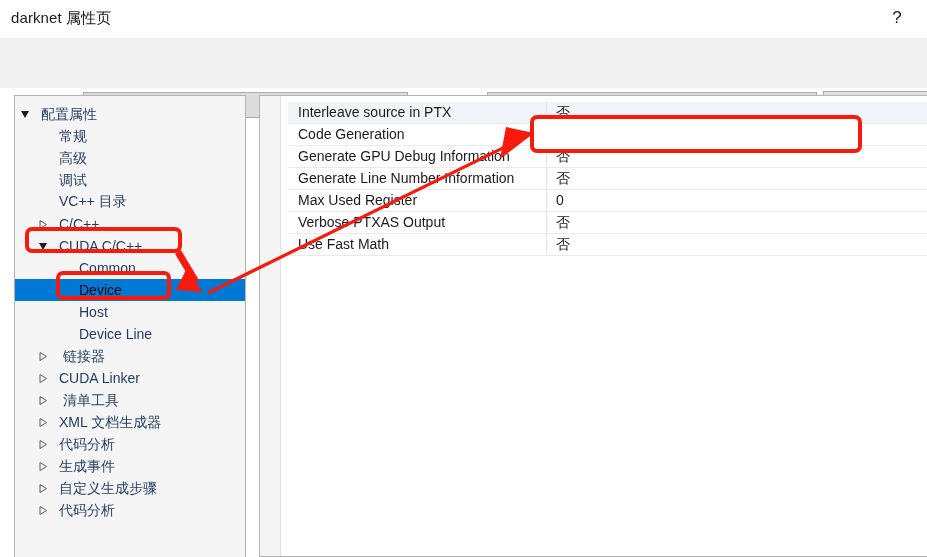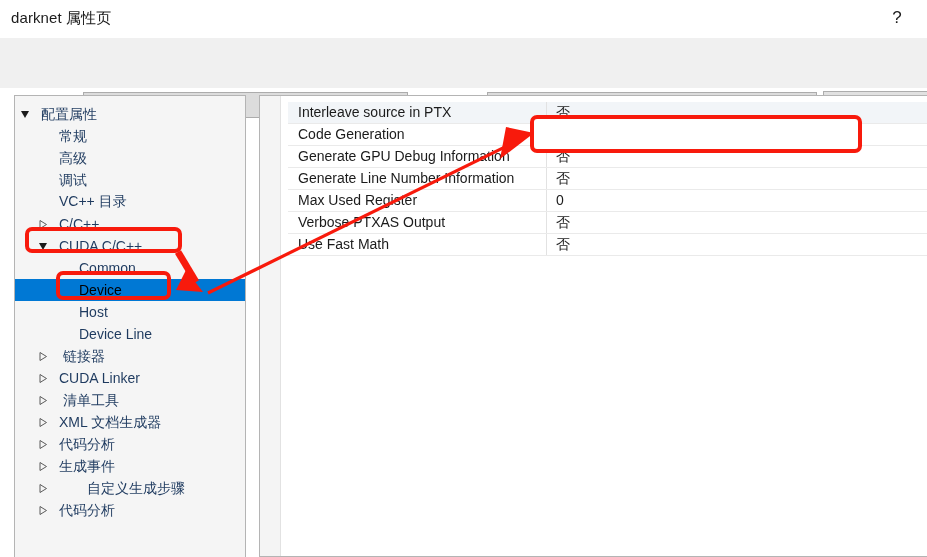--- a/index.html
+++ b/index.html
@@ -356,21 +356,21 @@
             </svg>
           </span>
           <span class="tlabel" style="left: 44px;">生成事件</span>
         </div>
         <div class="tree-item" style="top: 381px;">
           <span class="tw" style="left: 20px;">
             <svg width="10" height="9" viewBox="0 0 10 9">
               <path d="M2 0.5 L8.5 4.5 L2 8.5 Z" fill="none" stroke="#5a5a5a" stroke-width="1"></path>
             </svg>
           </span>
-          <span class="tlabel" style="left: 44px; margin-left: 28px;">自定义生成步骤</span>
+          <span class="tlabel" style="left: 44px;">自定义生成步骤</span>
         </div>
         <div class="tree-item" style="top: 403px;">
           <span class="tw" style="left: 20px;">
             <svg width="10" height="9" viewBox="0 0 10 9">
               <path d="M2 0.5 L8.5 4.5 L2 8.5 Z" fill="none" stroke="#5a5a5a" stroke-width="1"></path>
             </svg>
           </span>
           <span class="tlabel" style="left: 44px;">代码分析</span>
         </div>
       </div>

